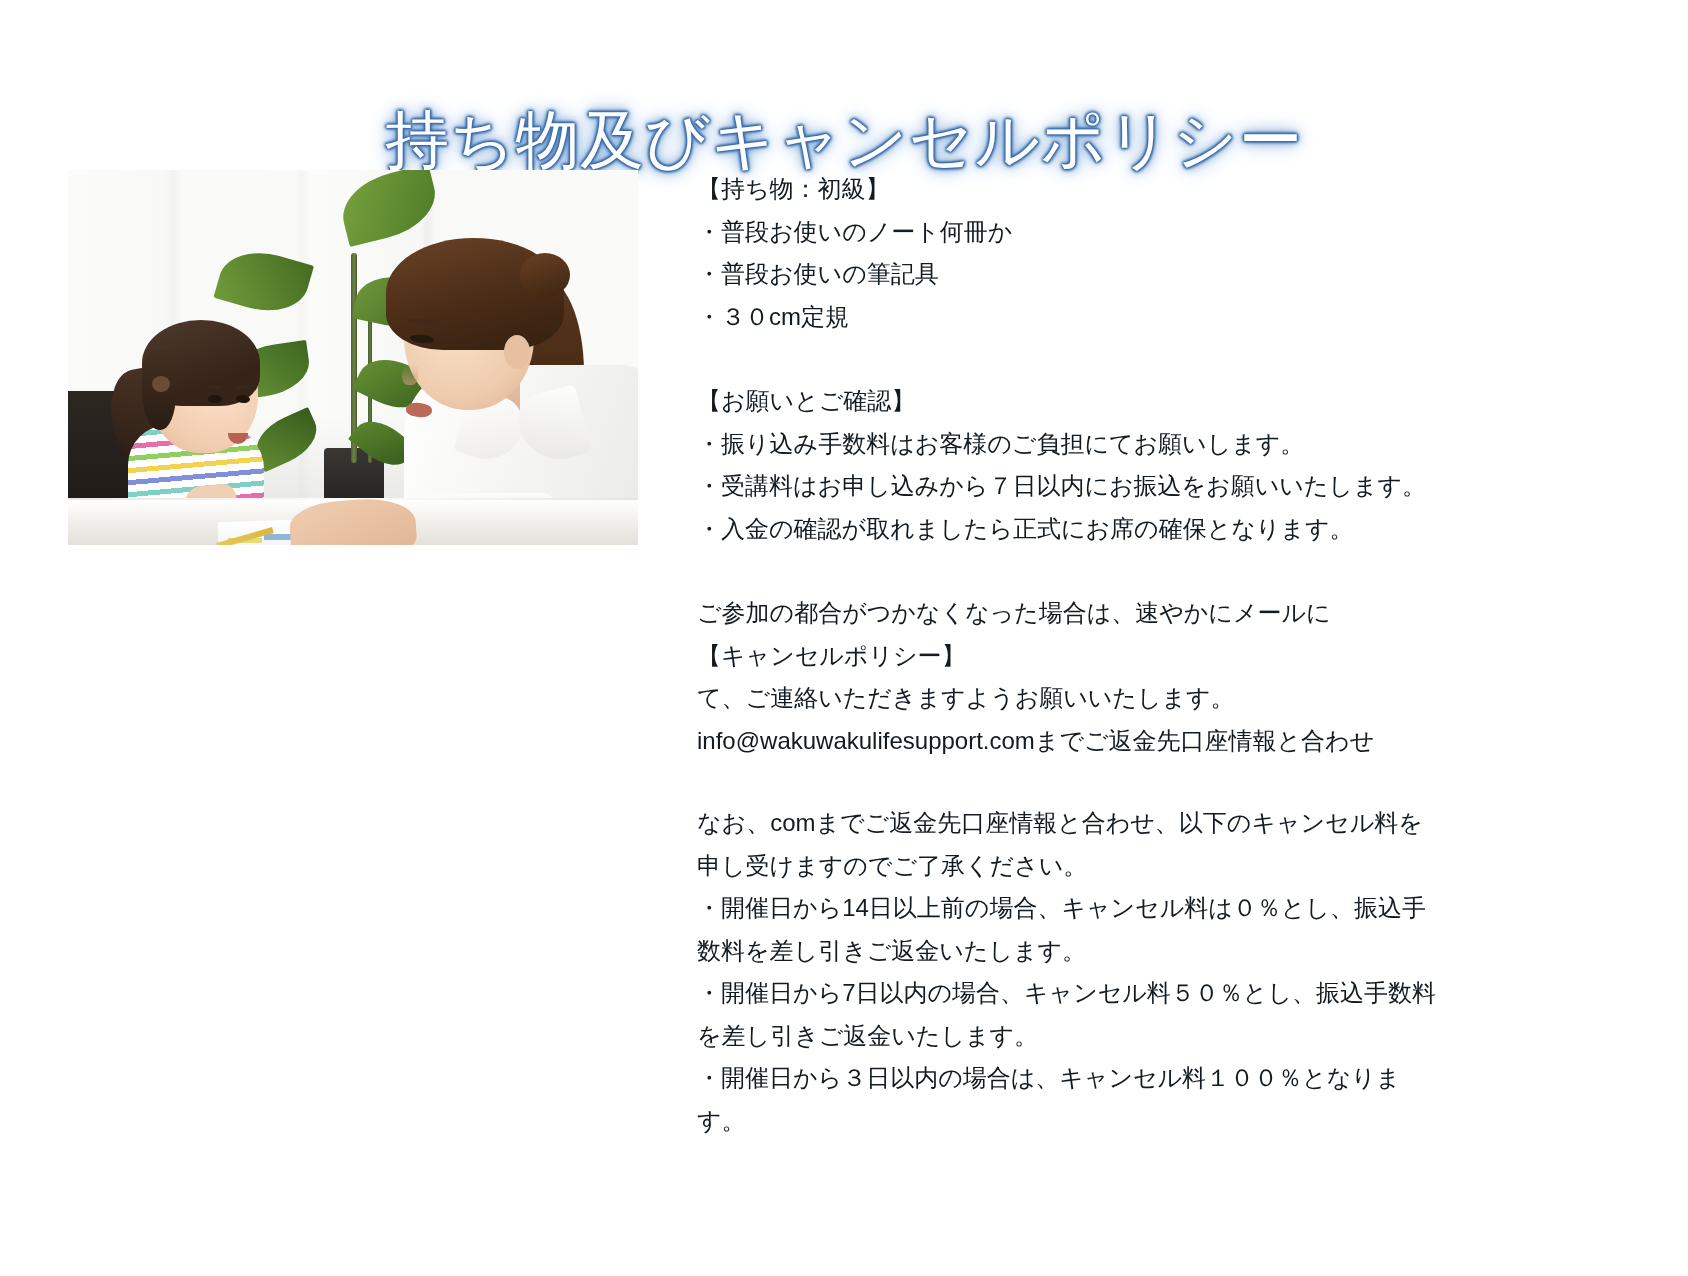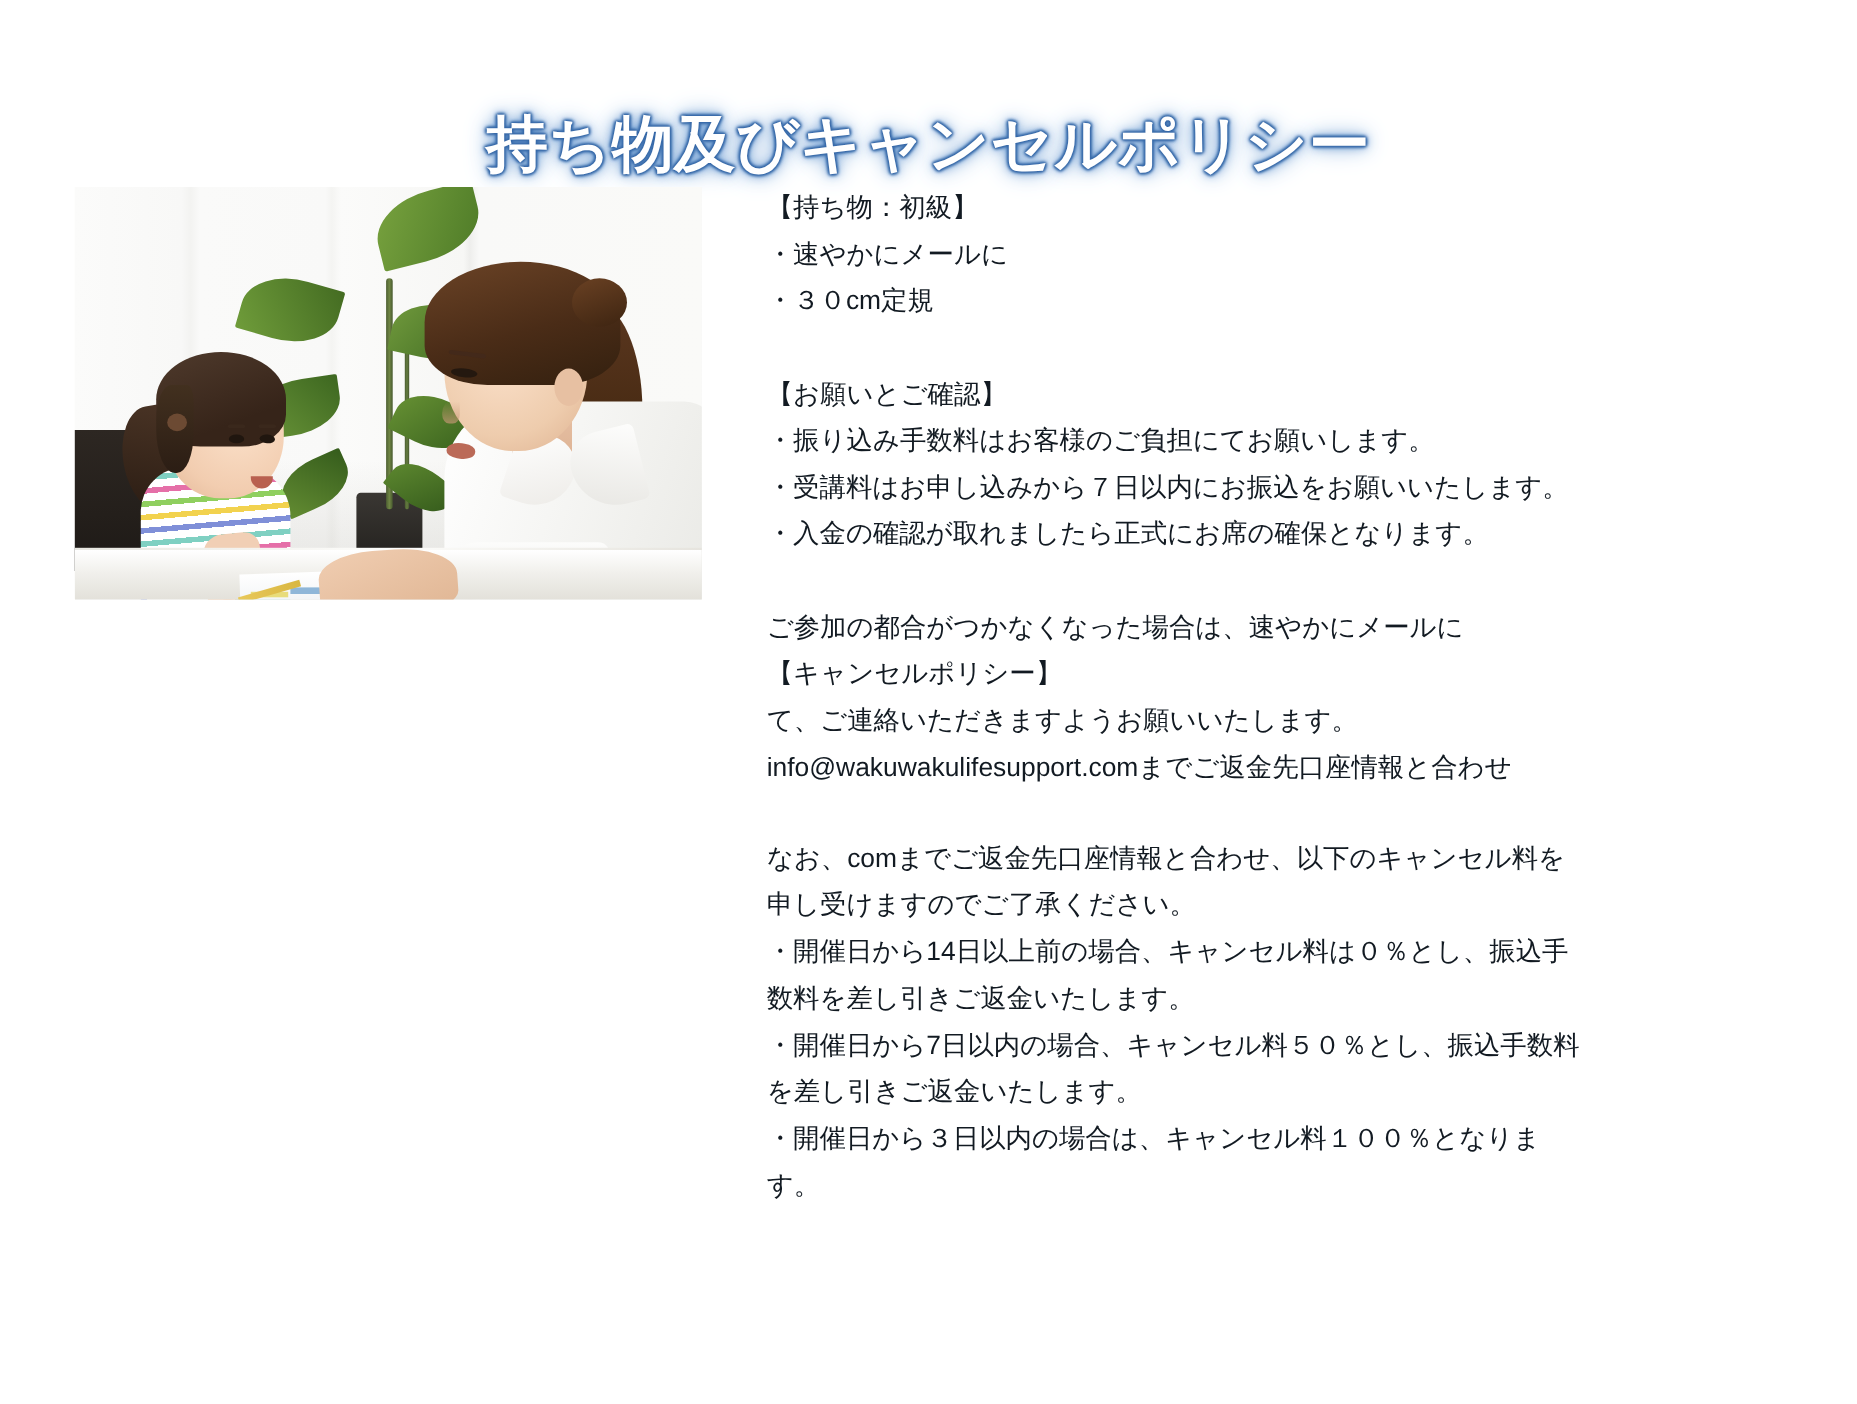--- a/index.html
+++ b/index.html
@@ -17,23 +17,23 @@
     color: #111820;
   }
 
   
   #slide-title {
     position: absolute;
     left: 0;
     top: 62px;
     width: 1688px;
     text-align: center;
-    font-size: 56px;
+    font-size: 64px;
     line-height: 1.12;
-    font-weight: 700;
+    font-weight: 400;
     letter-spacing: 0.5px;
     color: #ffffff;
     text-shadow:
        0 0 2px #2f5f9e,
        0 0 4px #3c6fae,
        1px 0 3px #3c6fae,
       -1px 0 3px #3c6fae,
        0 1px 3px #3c6fae,
        0 -1px 3px #3c6fae,
        0 0 9px #5b8fc9,
@@ -349,21 +349,22 @@
   <div class="ph ws-mark1"></div>
   <div class="ph ws-mark2"></div>
   <div class="ph ws-mark3"></div>
   <div class="ph pencil"></div>
   <div class="ph woman-hand"></div>
 </div>
 
 <div id="content">
 
   <p class="para heading">【持ち物：初級】</p>
-  <p class="para">・速やかにメールに</p>
+  <p class="para">・普段お使いのノート何冊か</p>
+  <p class="para">・普段お使いの筆記具</p>
   <p class="para">・３０cm定規</p>
 
   <div class="gap"></div>
 
   <p class="para heading">【お願いとご確認】</p>
   <p class="para">・振り込み手数料はお客様のご負担にてお願いします。</p>
   <p class="para">・受講料はお申し込みから７日以内にお振込をお願いいたします。</p>
   <p class="para">・入金の確認が取れましたら正式にお席の確保となります。</p>
 
   <div class="gap"></div>

